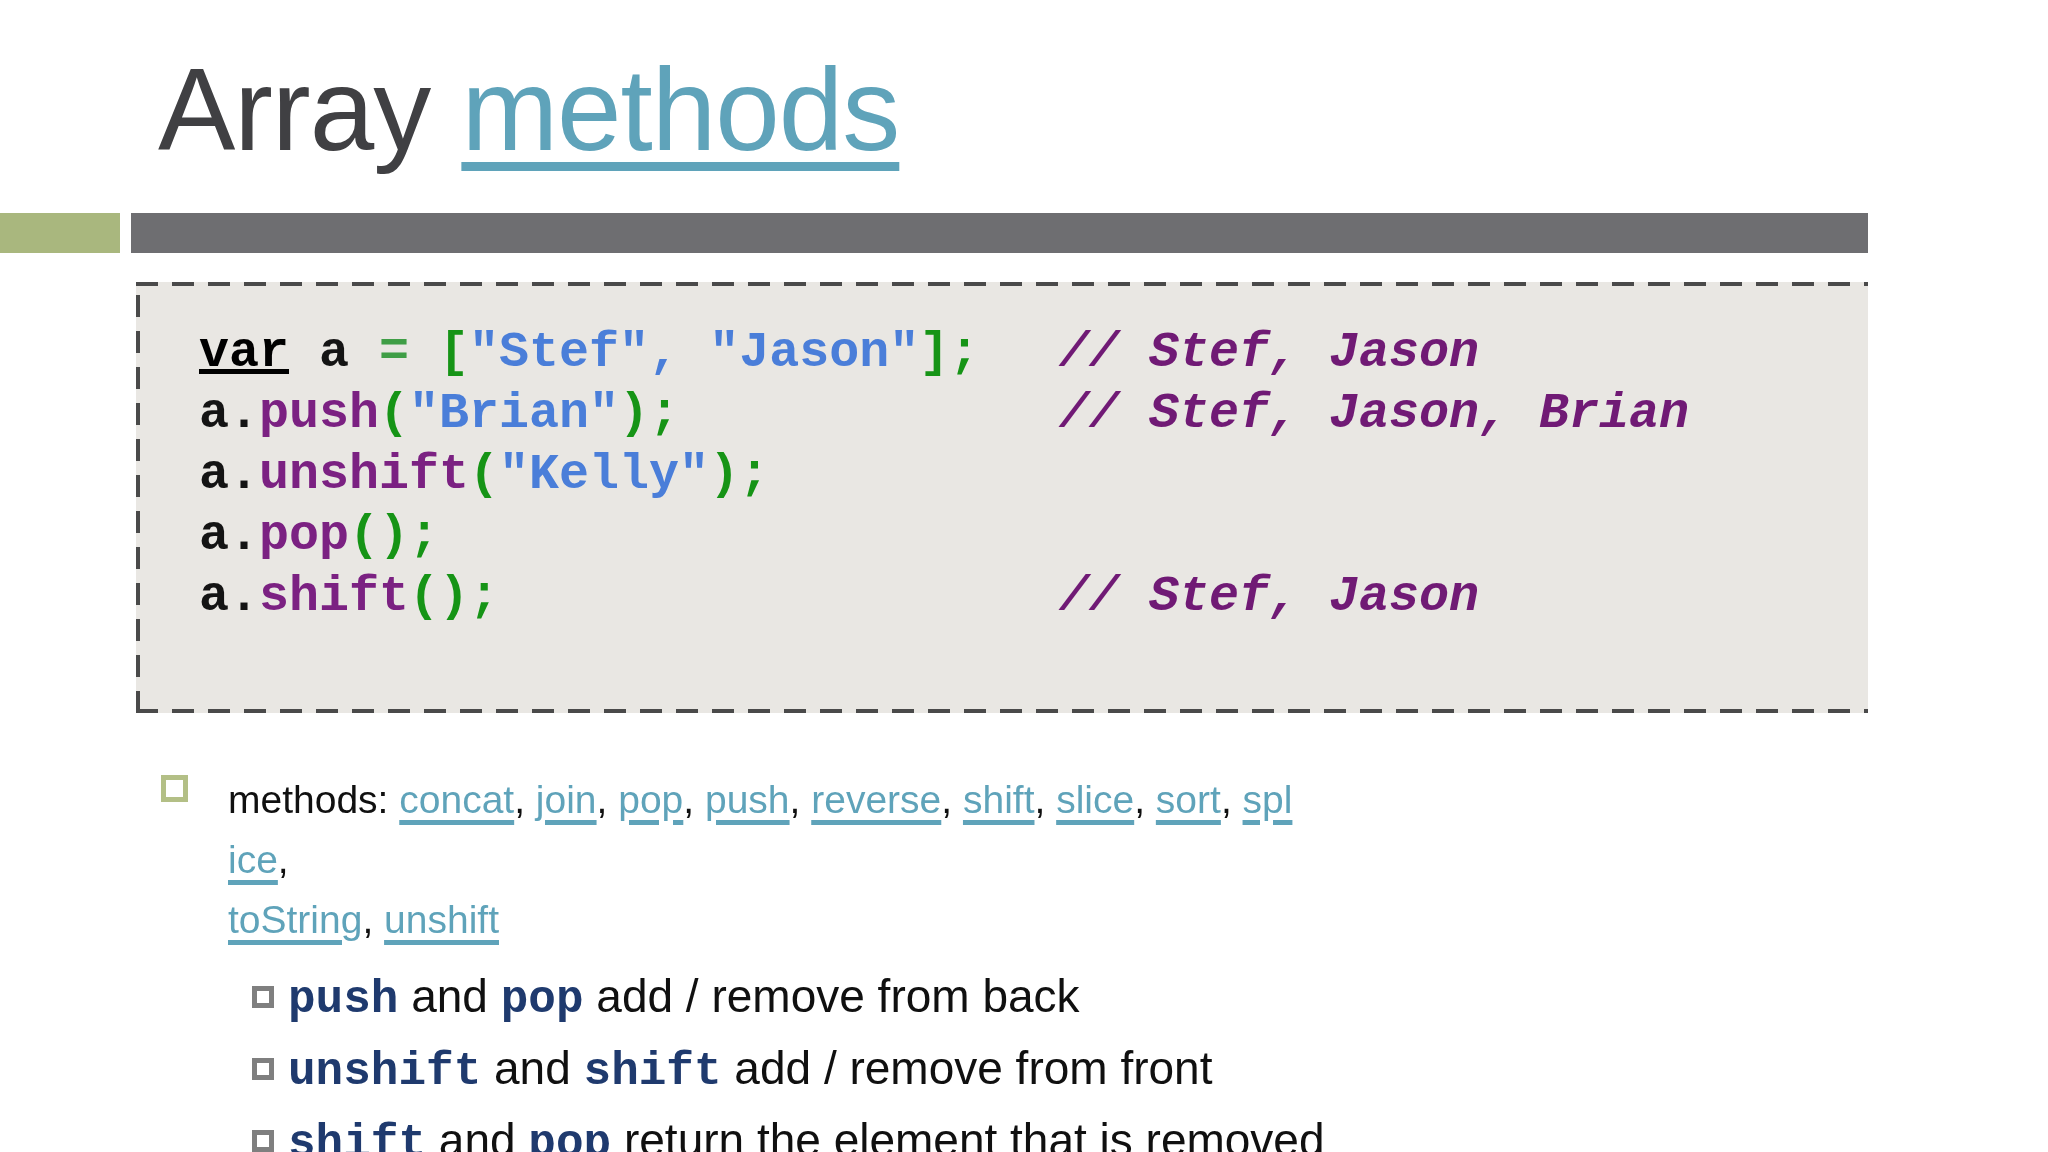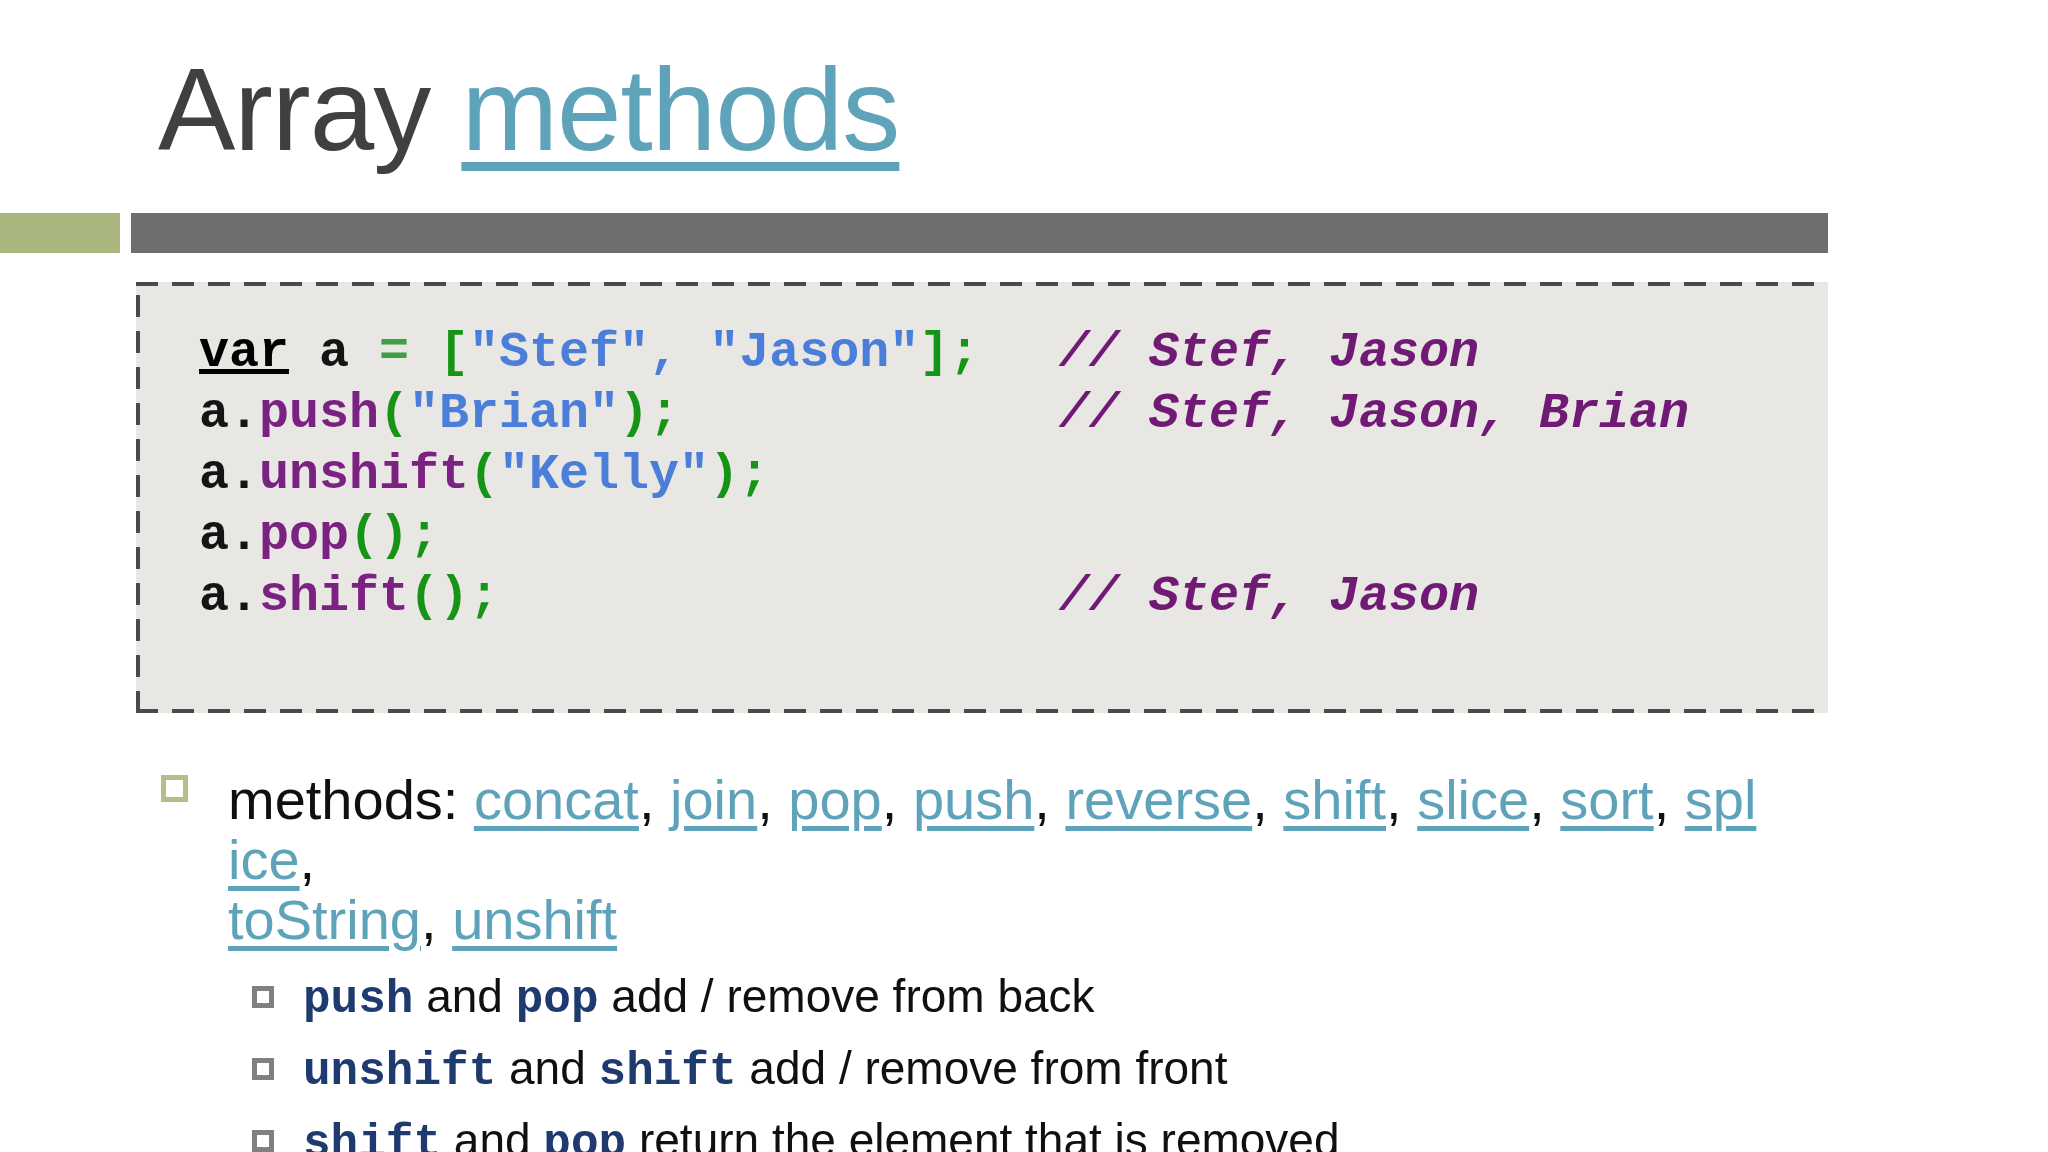--- a/index.html
+++ b/index.html
@@ -1,17 +1,17 @@
 <!DOCTYPE html>
 <html><head>
 <meta charset="utf-8">
 <style>
   html,body{margin:0;padding:0;background:#ffffff;}
   #stage{position:relative;width:1828px;height:1152px;background:#ffffff;overflow:hidden;
-         font-family:"Liberation Sans",sans-serif;}
+         font-family:"Liberation Sans",sans-serif;padding-left:40px;}
 
   
   #title{position:absolute;left:158px;top:52px;font-size:116px;line-height:116px;
          letter-spacing:-1px;white-space:nowrap;}
   .title-plain{color:#404043;}
   .title-link{color:#5fa3ba;text-decoration:underline;text-decoration-thickness:9px;
               text-underline-offset:12px;cursor:pointer;}
 
   
   .bar-olive{position:absolute;left:0;top:213px;width:120px;height:40px;background:#a9b77e;}
@@ -38,30 +38,30 @@
   .seg-br{color:#169416;}
   .seg-str{color:#4a7ed9;}
   .seg-fn{color:#7b2182;}
   #js-label{position:absolute;right:30px;bottom:8px;font-style:italic;font-size:46px;
             color:#c2410c;letter-spacing:1px;}
 
   
   .l1-square{position:absolute;left:161px;top:775px;width:27px;height:27px;
              box-sizing:border-box;border:5px solid #b3bf86;background:#ffffff;}
   #methods-text{position:absolute;left:228px;top:770px;width:1790px;
-                font-size:56px;line-height:60px;color:#101010;}
+                font-size:39px;line-height:60px;color:#101010;}
   .m-link{color:#5fa3ba;text-decoration:underline;text-decoration-thickness:5px;
           text-underline-offset:7px;cursor:pointer;}
   .m-plain{color:#101010;}
 
   #sub-bullets{position:absolute;left:0;top:961px;width:2048px;}
   .sub-row{position:relative;height:72px;display:flex;align-items:center;}
   .sub-square{position:absolute;left:252px;width:22px;height:22px;box-sizing:border-box;
               border:5px solid #7f7f7f;background:#ffffff;}
-  .sub-text{position:absolute;left:303px;font-size:46px;color:#101010;white-space:pre;}
+  .sub-text{position:absolute;left:288px;font-size:46px;color:#101010;white-space:pre;}
   .sub-code{font-family:"Liberation Mono",monospace;font-weight:700;font-size:46px;
             color:#1f3a6e;}
 </style>
 </head>
 <body>
 
 <div id="stage">
 
   <div id="title">
     <span class="title-plain">Array </span><span class="title-link">methods</span>

